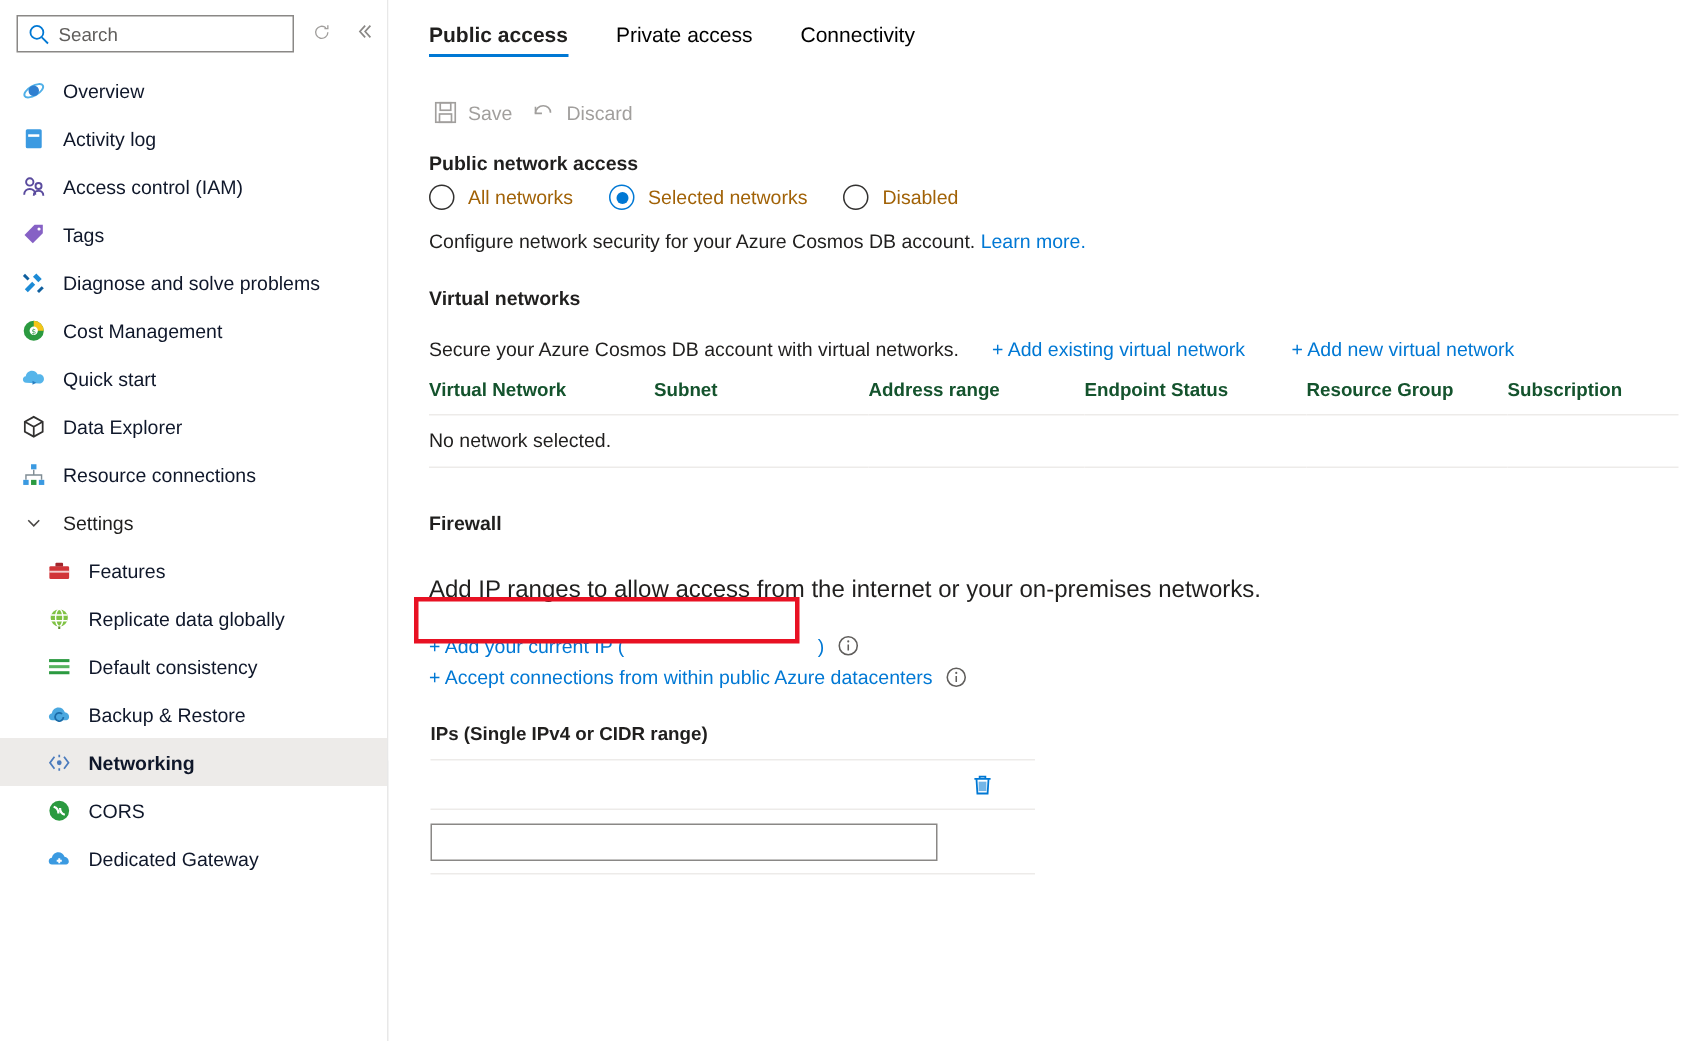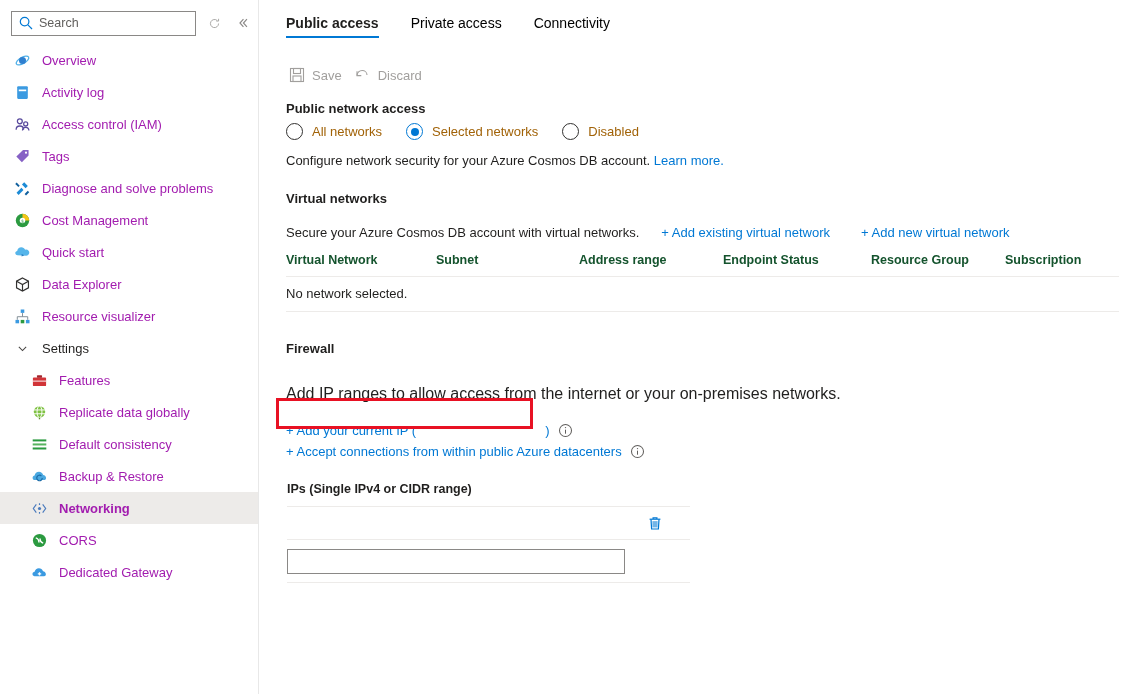--- a/index.html
+++ b/index.html
@@ -16,21 +16,21 @@
 
   
   .sidebar {
     position: absolute; left: 0; top: 0;
     width: 259px; height: 694px;
     background: #ffffff;
     border-right: 1px solid #e8e8e8;
     overflow: hidden;
   }
   .search-row {
-    display: flex; align-items: center;
+    display: flex; 
     height: 26px; margin: 10px 0 0 0; padding-left: 11px;
   }
   .search-box {
     position: relative;
     width: 185px; height: 25px;
     border: 1px solid #8a8886;
     background: #ffffff;
     display: flex; align-items: center;
   }
   .search-box .magnifier {
@@ -60,21 +60,21 @@
     white-space: nowrap;
   }
   .nav-item.sub { padding-left: 31px; }
   .nav-item.selected { background: #edebe9; }
   .nav-item .nicon {
     width: 17px; height: 17px; flex: none;
     display: flex; align-items: center; justify-content: center;
     margin-right: 11px;
   }
   .nav-item .nlabel {
-    font-size: 13px; color: #a21caf; line-height: 17px;
+    font-size: 13px; color: #0f172a; line-height: 17px;
   }
   .nav-item.selected .nlabel { font-weight: bold; }
   .nav-item.group .nlabel { color: #201f1e; }
 
   
   .main {
     position: absolute; left: 259px; top: 0;
     width: 867px; height: 507px;
     background: #ffffff;
   }
@@ -330,21 +330,21 @@
         <div class="nav-item">
           <span class="nicon">
             <svg viewBox="0 0 16 16" width="17" height="17">
               <rect x="6.3" y="1.4" width="3.4" height="3.2" fill="#3b9ae1"></rect>
               <rect x="1.4" y="11.2" width="3.4" height="3.2" fill="#3b9ae1"></rect>
               <rect x="6.3" y="11.2" width="3.4" height="3.2" fill="#2b9a40"></rect>
               <rect x="11.2" y="11.2" width="3.4" height="3.2" fill="#3b9ae1"></rect>
               <path d="M8 4.8v3.4M3.1 11.1V8.2h9.8v2.9" fill="none" stroke="#7f8c94" stroke-width="0.9"></path>
             </svg>
           </span>
-          <span class="nlabel">Resource visualizer</span>
+          <span class="nlabel">Resource connections</span>
         </div>
         <div class="nav-item group">
           <span class="nicon">
             <svg viewBox="0 0 16 16" width="13" height="13" fill="none" stroke="#484644" stroke-width="1.3">
               <path d="M3.5 6l4.5 4.5L12.5 6"></path>
             </svg>
           </span>
           <span class="nlabel">Settings</span>
         </div>
         <div class="nav-item sub">

